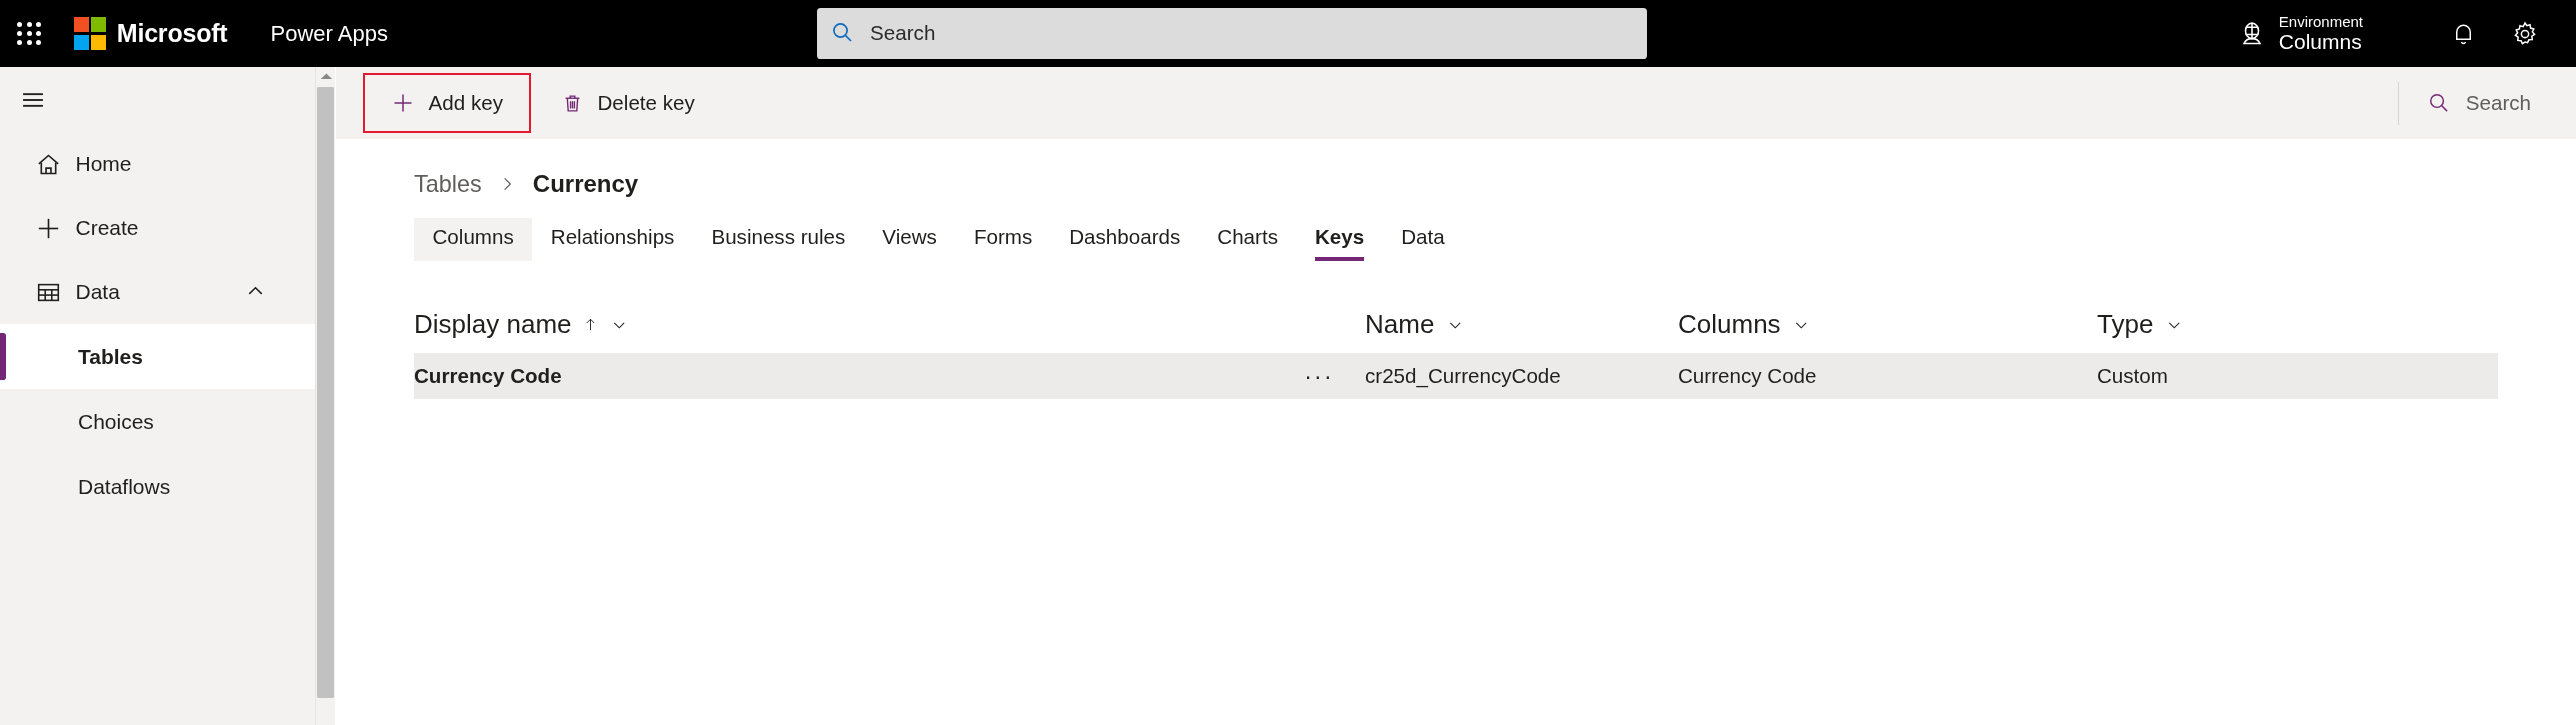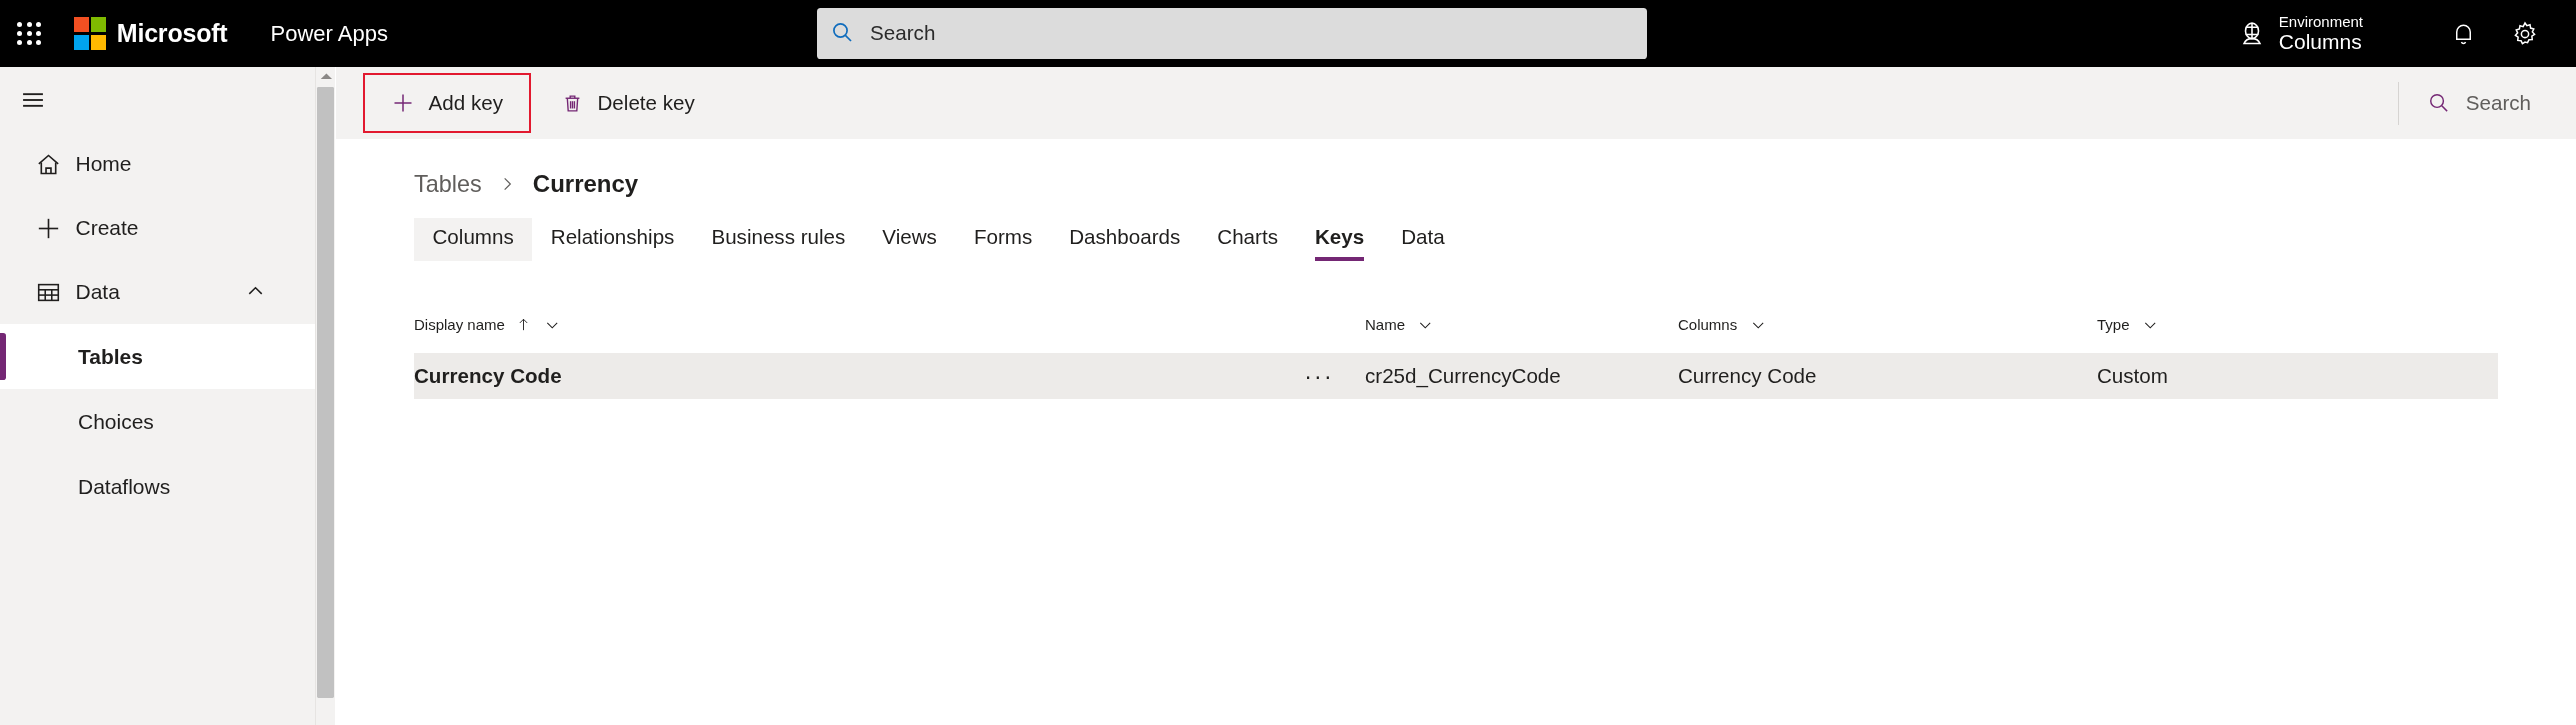--- a/index.html
+++ b/index.html
@@ -176,21 +176,21 @@
   }
 
   
   .grid { margin-top: 36px; padding: 0 78px 0 78px; }
   .grid-head {
     display: flex; align-items: center; height: 57px;
     border-bottom: 0.7px solid #edebe9;
   }
   .gh {
     display: flex; align-items: center; cursor: pointer;
-    font-size: 15px; color: #201f1e; font-weight: 400;
+    font-size: 26px; color: #201f1e; font-weight: 400;
   }
   .gh .sortarrow { margin-left: 10px; display: flex; align-items: center; }
   .gh .hchev { margin-left: 11.4px; display: flex; align-items: center; }
 
   .col-display { width: 859px; }
   .col-ellipsis { width: 92px; display: flex; align-items: center; justify-content: center; }
   .col-name { width: 313px; }
   .col-columns { width: 419px; }
   .col-type { width: 284px; }
 

